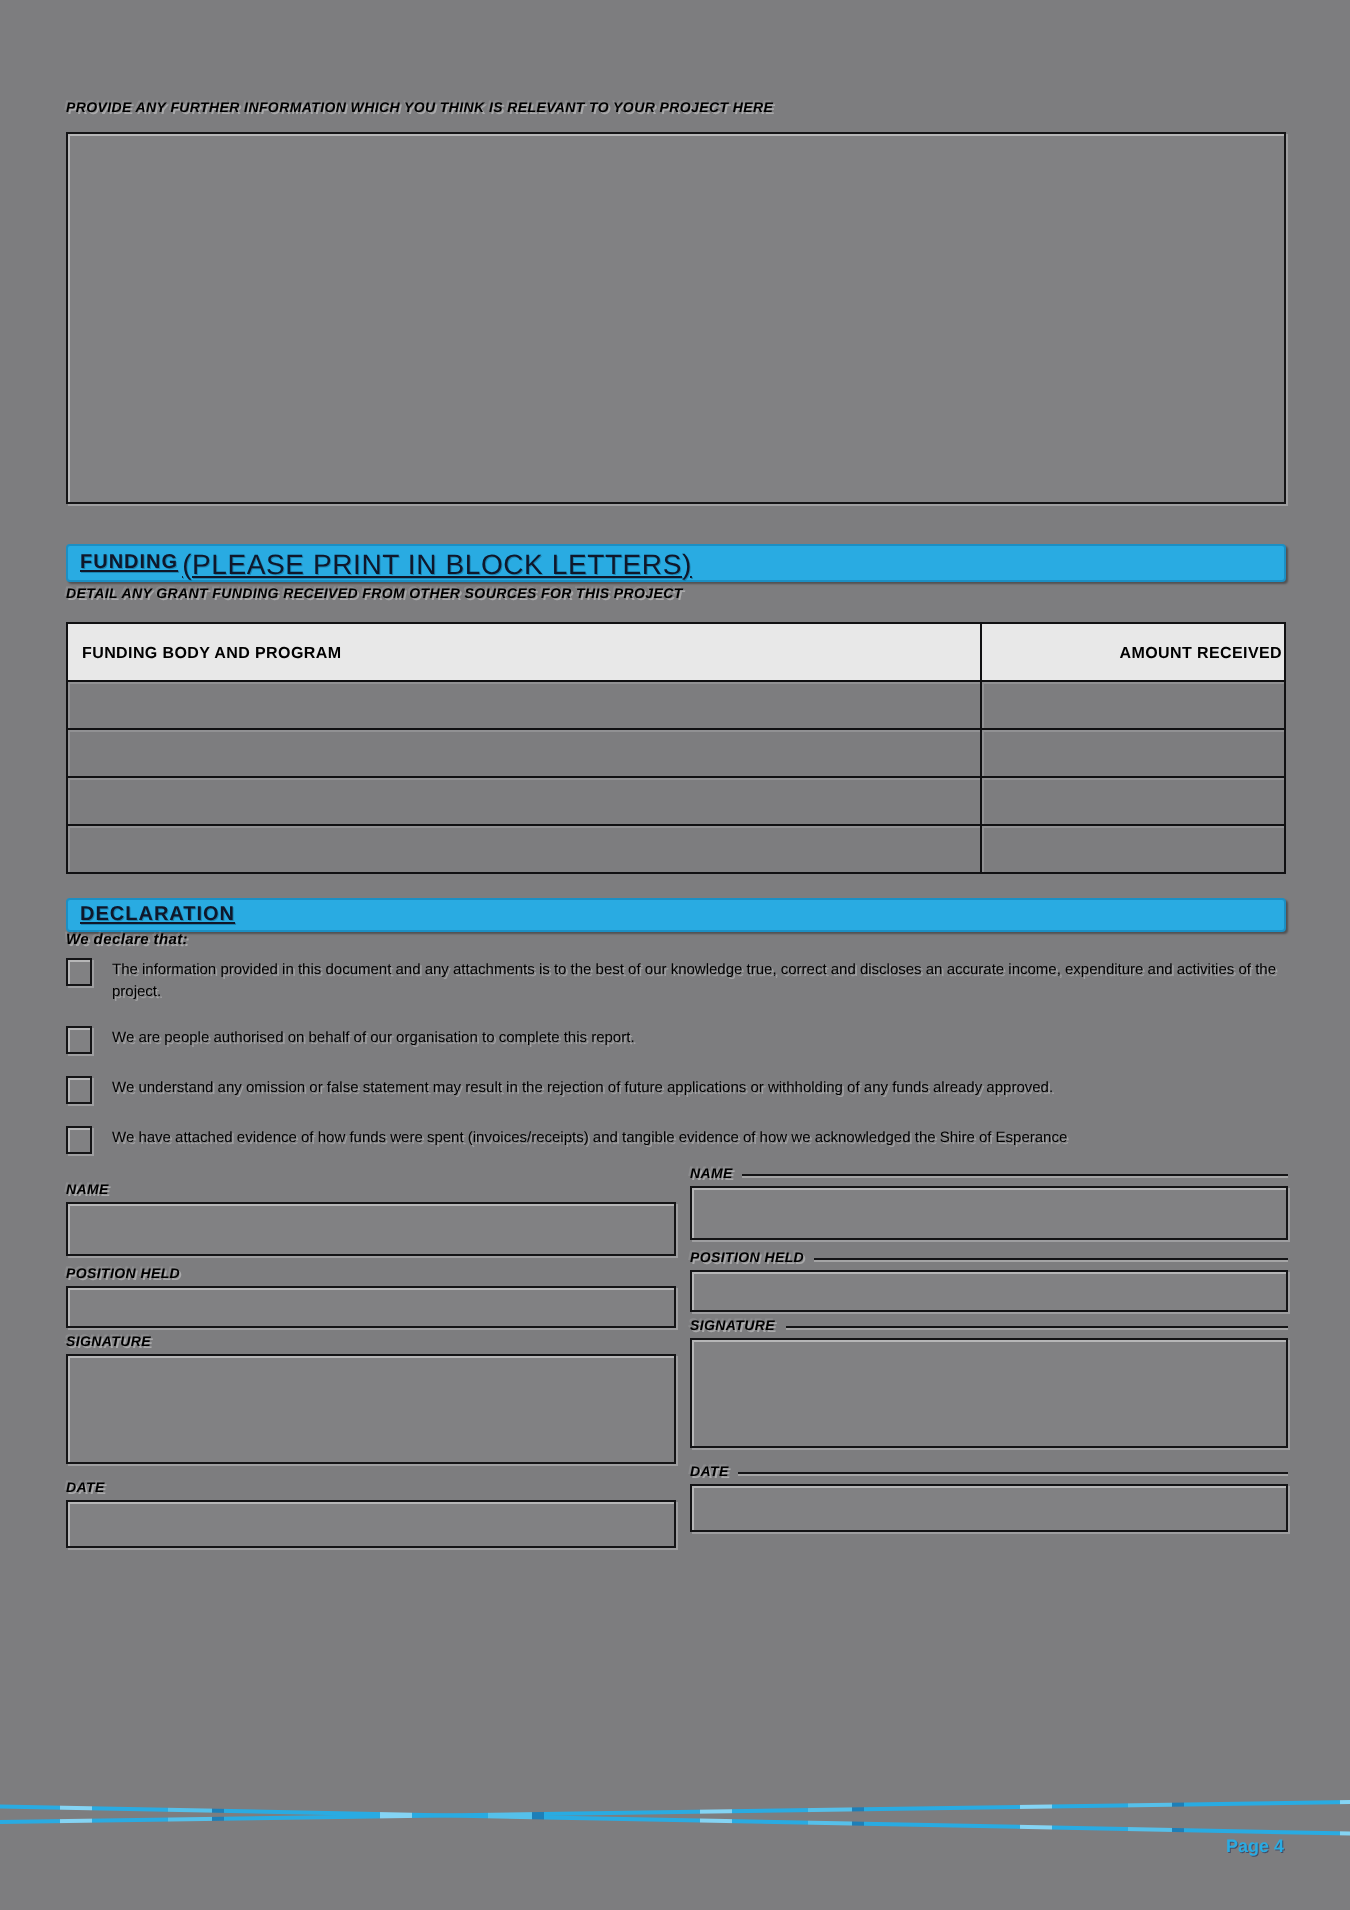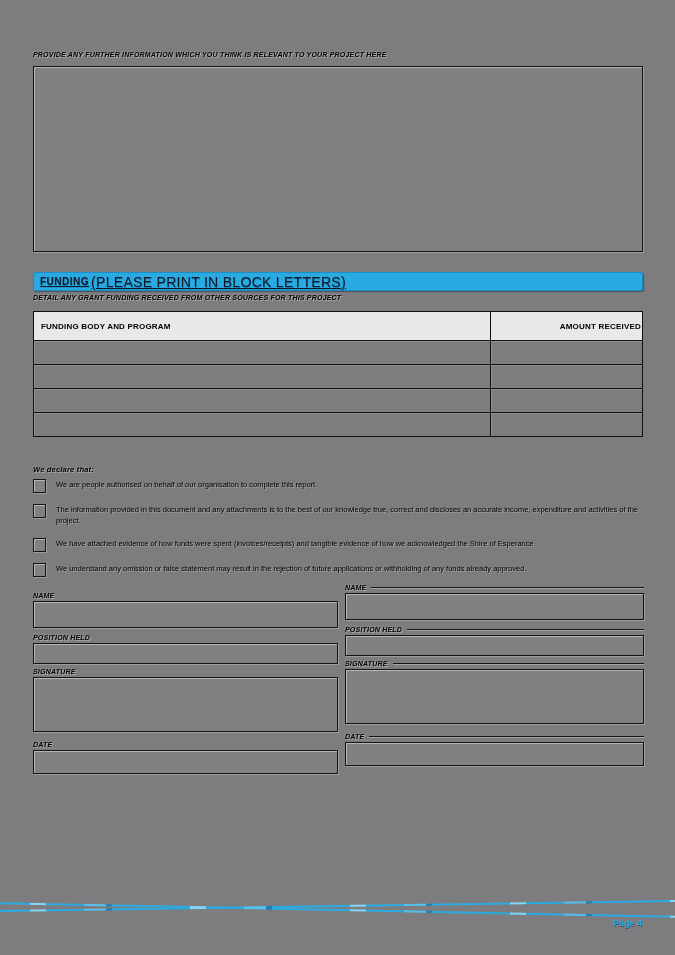--- a/index.html
+++ b/index.html
@@ -129,42 +129,45 @@
           <td></td>
         </tr>
 
         <tr>
           <td></td>
           <td></td>
         </tr>
       </tbody>
   </table>
 
+  <div class="section-bar bar-declaration">
+    <span class="bar-title">DECLARATION</span>
+  </div>
   <div class="lbl decl-intro">We declare that:</div>
 
   <div class="decl-items">
+
+      <div class="decl-item">
+        <span class="bevel checkbox"></span>
+        <span class="decl-text">The information provided in this document and any attachments is to the best of our knowledge true, correct and discloses an accurate income, expenditure and activities of the project.</span>
+      </div>
 
       <div class="decl-item">
         <span class="bevel checkbox"></span>
         <span class="decl-text">We are people authorised on behalf of our organisation to complete this report.</span>
       </div>
 
       <div class="decl-item">
         <span class="bevel checkbox"></span>
-        <span class="decl-text">The information provided in this document and any attachments is to the best of our knowledge true, correct and discloses an accurate income, expenditure and activities of the project.</span>
+        <span class="decl-text">We understand any omission or false statement may result in the rejection of future applications or withholding of any funds already approved.</span>
       </div>
 
       <div class="decl-item">
         <span class="bevel checkbox"></span>
         <span class="decl-text">We have attached evidence of how funds were spent (invoices/receipts) and tangible evidence of how we acknowledged the Shire of Esperance</span>
-      </div>
-
-      <div class="decl-item">
-        <span class="bevel checkbox"></span>
-        <span class="decl-text">We understand any omission or false statement may result in the rejection of future applications or withholding of any funds already approved.</span>
       </div>
     </div>
 
   <div class="sig-col sig-col-left">
     <div class="lbl field-label">NAME</div>
     <div class="bevel field-box box-name"></div>
     <div class="lbl field-label mt-pos">POSITION HELD</div>
     <div class="bevel field-box box-pos"></div>
     <div class="lbl field-label mt-sig">SIGNATURE</div>
     <div class="bevel field-box box-sig"></div>

